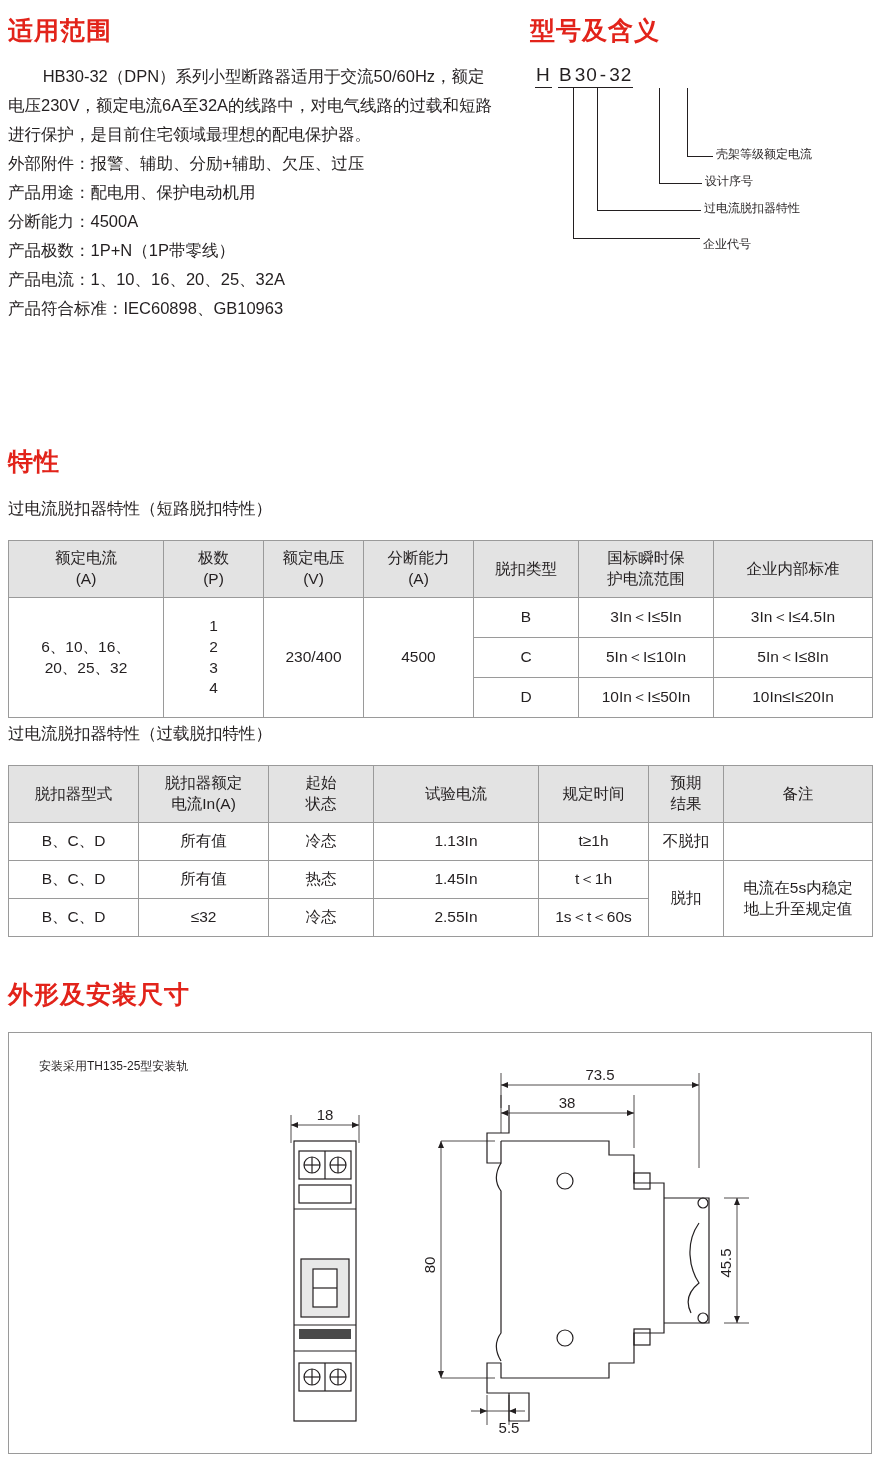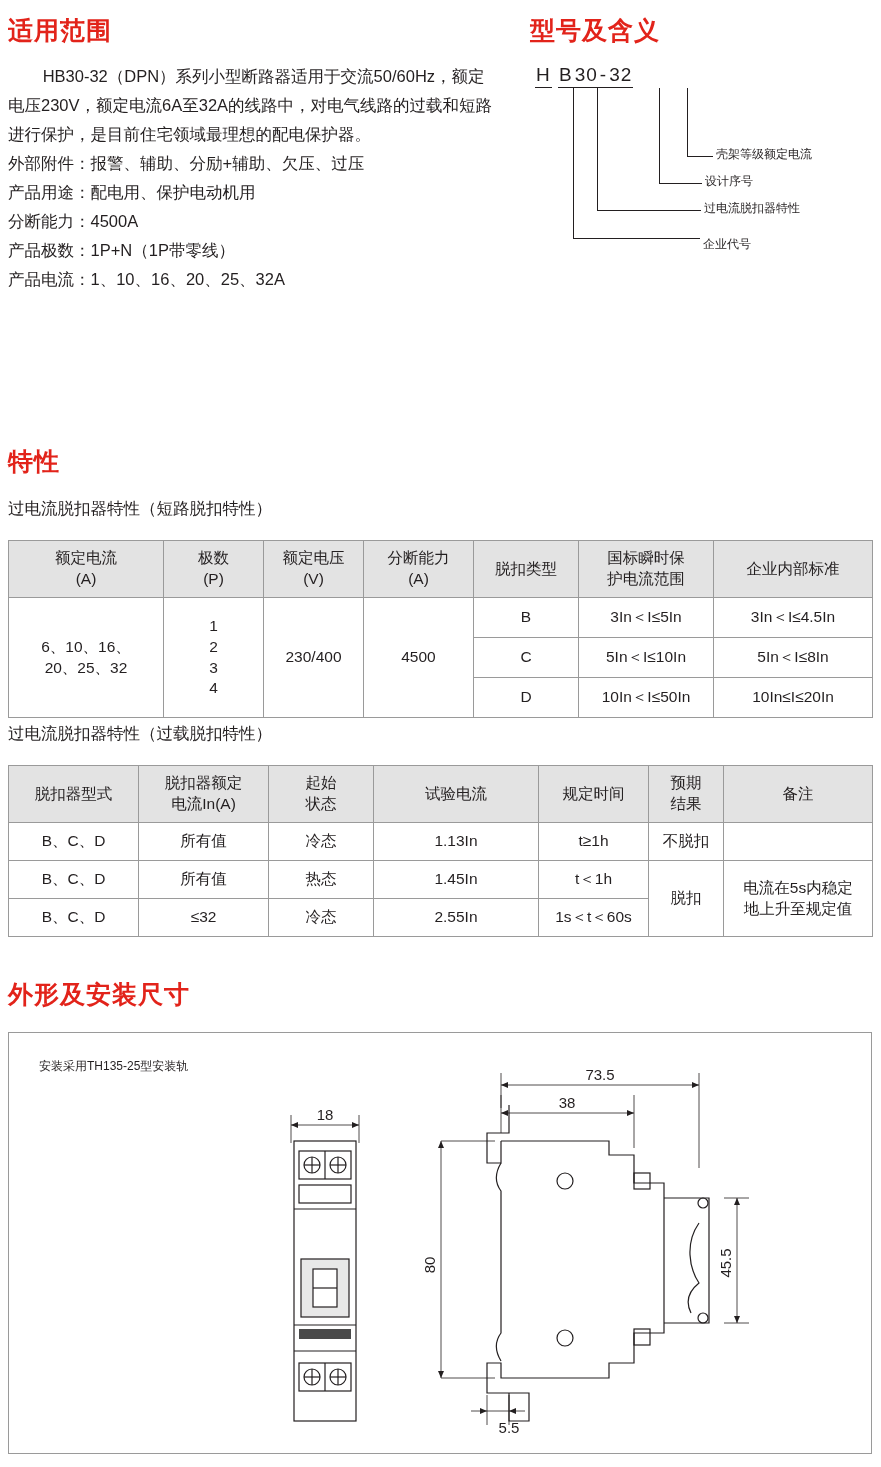--- a/index.html
+++ b/index.html
@@ -172,20 +172,21 @@
     <div class="sec-title" id="model-title">型号及含义</div>
 
     <div class="scope-body">
       <p class="indent">HB30-32（DPN）系列小型断路器适用于交流50/60Hz，额定电压230V，额定电流6A至32A的线路中，对电气线路的过载和短路进行保护，是目前住宅领域最理想的配电保护器。</p>
       <div class="scope-list">
         <p>外部附件：报警、辅助、分励+辅助、欠压、过压</p>
         <p>产品用途：配电用、保护电动机用</p>
         <p>分断能力：4500A</p>
         <p>产品极数：1P+N（1P带零线）</p>
         <p>产品电流：1、10、16、20、25、32A</p>
+        <p>产品符合标准：IEC60898、GB10963</p>
       </div>
     </div>
 
     <div class="model-diagram">
       <div class="model-code">
         <span>H</span>&nbsp;<span>B</span><span>30</span><span>-</span><span>32</span>
       </div>
 
       <div class="leader" style="left:167px; top:30px; width:25px; height:68px;"></div>
       <div class="leader" style="left:139px; top:30px; width:42px; height:95px;"></div>

